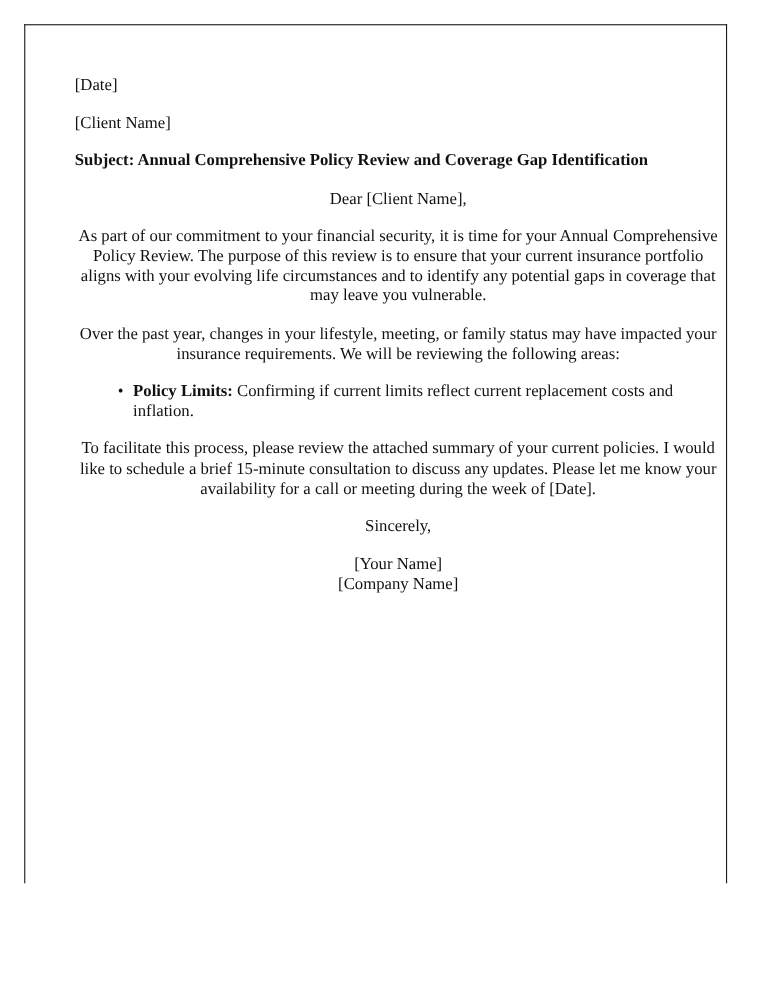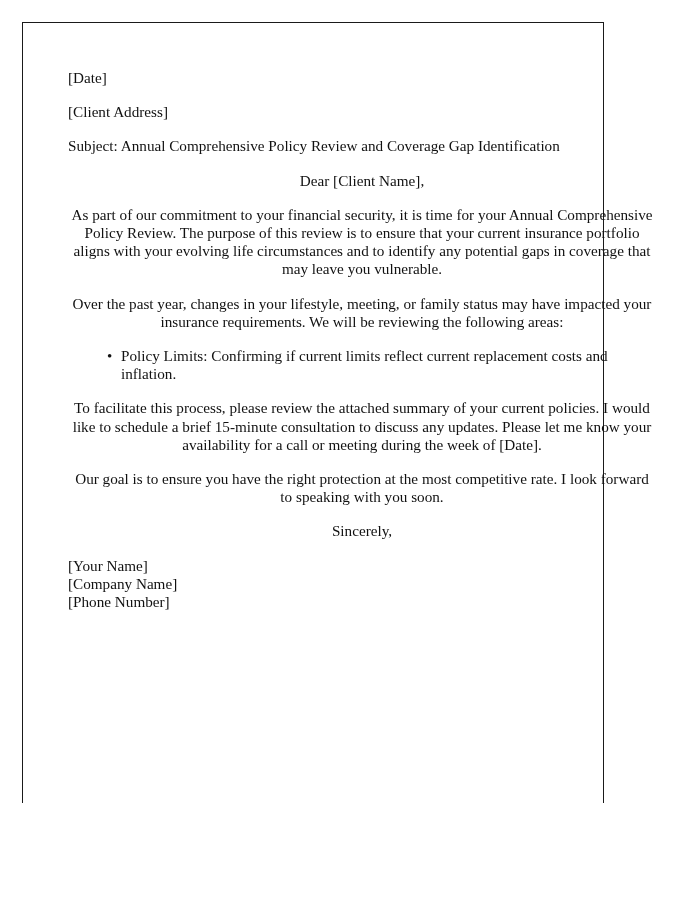--- a/index.html
+++ b/index.html
@@ -16,21 +16,21 @@
     font-family: "Liberation Serif", "DejaVu Serif", serif;
     color: #111111;
     -webkit-font-smoothing: antialiased;
   }
 
   
   .page-frame {
     position: absolute;
     left: 22px;
     top: 22px;
-    width: 582px;
+    width: 639px;
     height: 781px;
     border-left: 1.6px solid #1a1a1a;
     border-right: 1.6px solid #1a1a1a;
     border-top: 1.6px solid #1a1a1a;
     border-bottom: none;
     box-sizing: border-box;
     background: #ffffff;
   }
 
   .letter-body {
@@ -51,21 +51,21 @@
   .gap-after {
     margin-bottom: 16px;
   }
 
   .addr-line {
     display: block;
     white-space: pre;
   }
 
   .subject-line {
-    font-weight: normal;
+    font-weight: bold;
     margin: 0;
   }
 
   p.para {
     margin: 0;
     text-align: center;
     hyphens: none;
   }
 
   ul.review-list {
@@ -82,41 +82,42 @@
   ul.review-list > li::before {
     content: "\2022";
     position: absolute;
     left: -1px;
     top: 0;
     font-size: 15px;
     line-height: 18.2px;
     color: #111111;
   }
   .item-term {
-    font-weight: normal;
+    font-weight: bold;
     text-align: right;
   }
 
   .sig-block .addr-line {
     white-space: pre;
+    text-align: center;
   }
 </style>
 </head>
 <body>
 
 <div class="page-frame">
 
   <div class="letter-body">
 
     <div class="block gap-after">
       <span class="addr-line">[Date]</span>
     </div>
 
     <div class="block gap-after">
-      <span class="addr-line">[Client Address]</span>
+      <span class="addr-line">[Client Name]</span>
     </div>
 
     <div class="block gap-after">
       <p class="subject-line">Subject: Annual Comprehensive Policy Review and Coverage Gap Identification</p>
     </div>
 
     <div class="block gap-after">
       <p class="para">Dear [Client Name],</p>
     </div>
 
@@ -134,28 +135,24 @@
           <span class="item-term">Policy Limits:</span>
           <span>Confirming if current limits reflect current replacement costs and inflation.</span>
         </li>
       </ul>
     </div>
 
     <div class="block gap-after">
       <p class="para">To facilitate this process, please review the attached summary of your current policies. I would like to schedule a brief 15-minute consultation to discuss any updates. Please let me know your availability for a call or meeting during the week of [Date].</p>
     </div>
 
-    <div class="block gap-after">
-      <p class="para">Our goal is to ensure you have the right protection at the most competitive rate. I look forward to speaking with you soon.</p>
-    </div>
 
     <div class="block gap-after">
       <p class="para">Sincerely,</p>
     </div>
 
     <div class="block sig-block">
       <span class="addr-line">[Your Name]</span>
       <span class="addr-line">[Company Name]</span>
-      <span class="addr-line">[Phone Number]</span>
     </div>
 
   </div>
 </div>
 
 </body></html>

